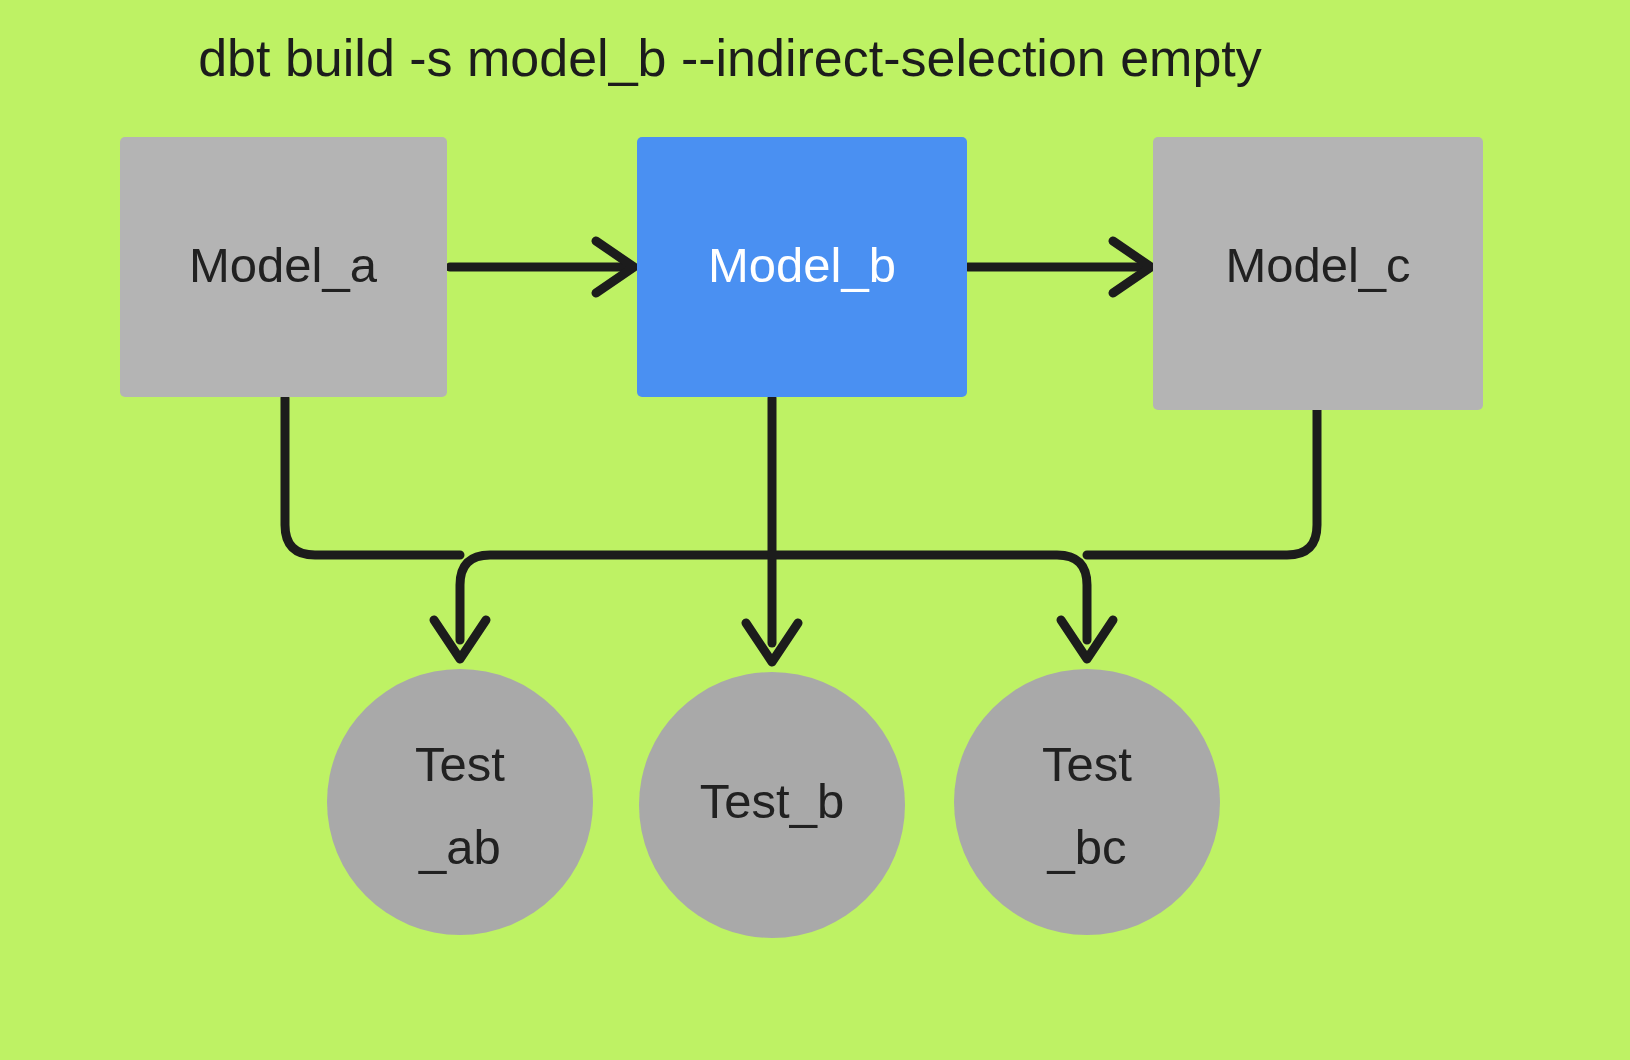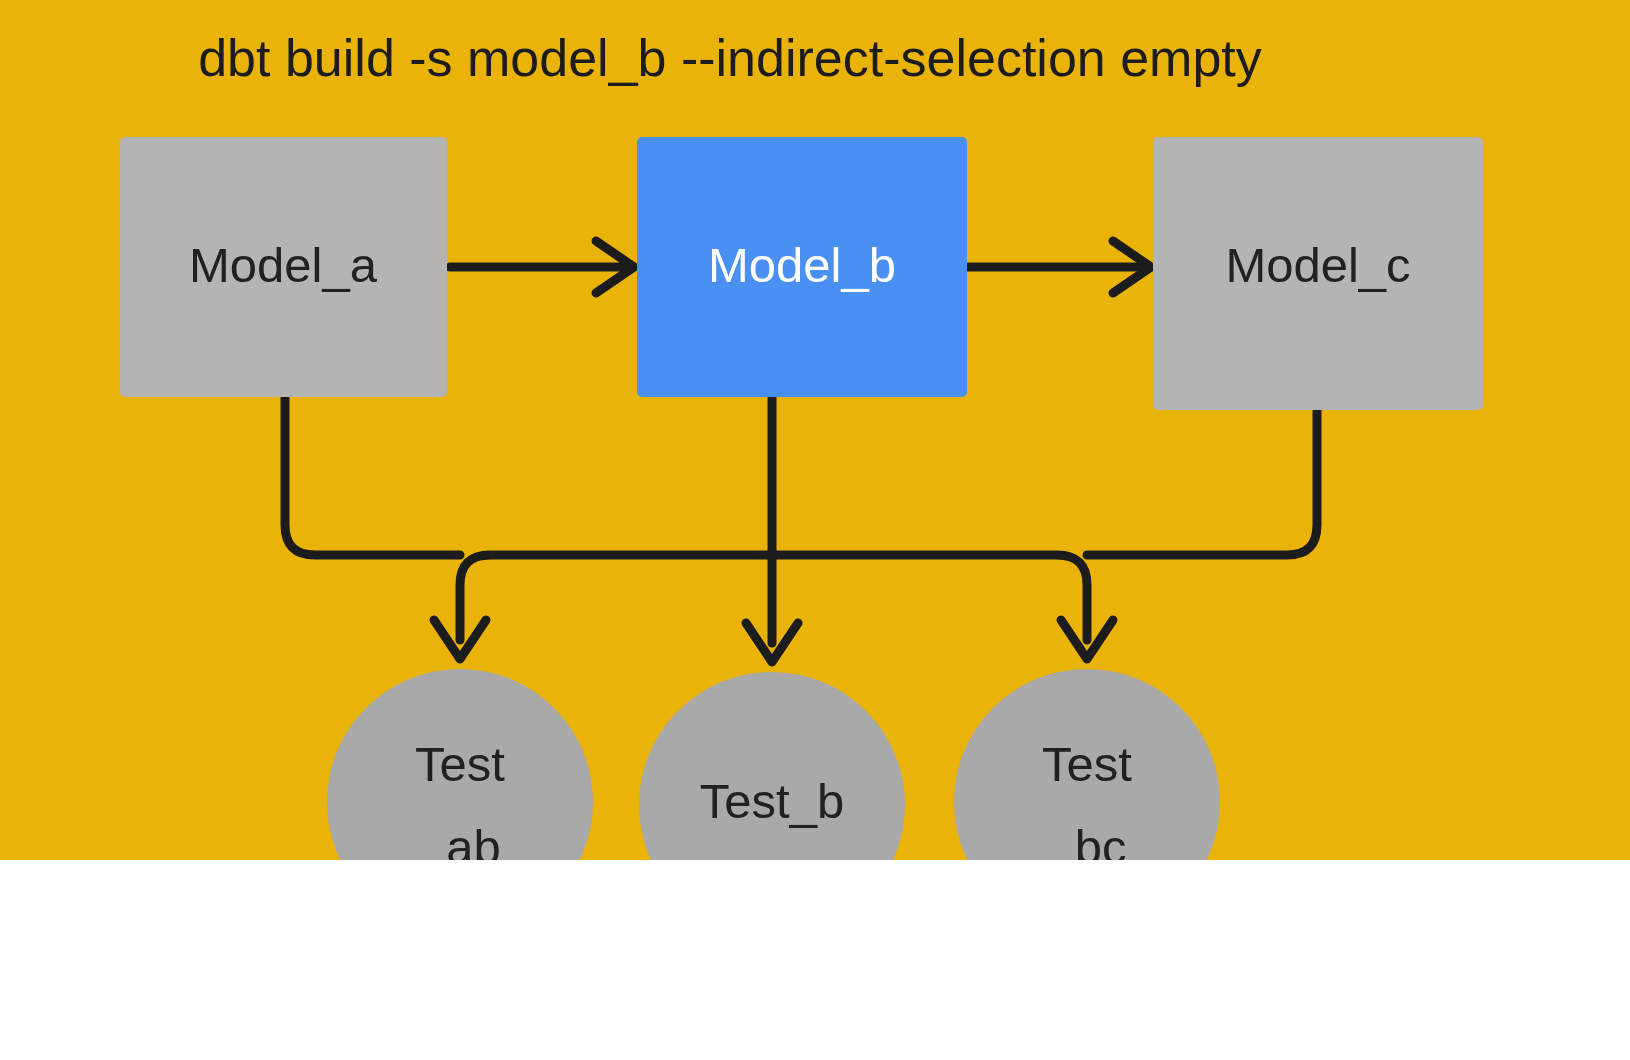--- a/index.html
+++ b/index.html
@@ -7,22 +7,22 @@
     margin: 0;
     padding: 0;
     background: #ffffff;
   }
   body {
     font-family: "Liberation Sans", sans-serif;
   }
   #canvas {
     position: relative;
     width: 1630px;
-    height: 860px;
-    background: #eab308;
+    height: 1060px;
+    background: #bef264;
     overflow: hidden;
   }
   #diagram-svg {
     position: absolute;
     left: 0;
     top: 0;
     width: 1630px;
     height: 1060px;
   }
   .title-text {

